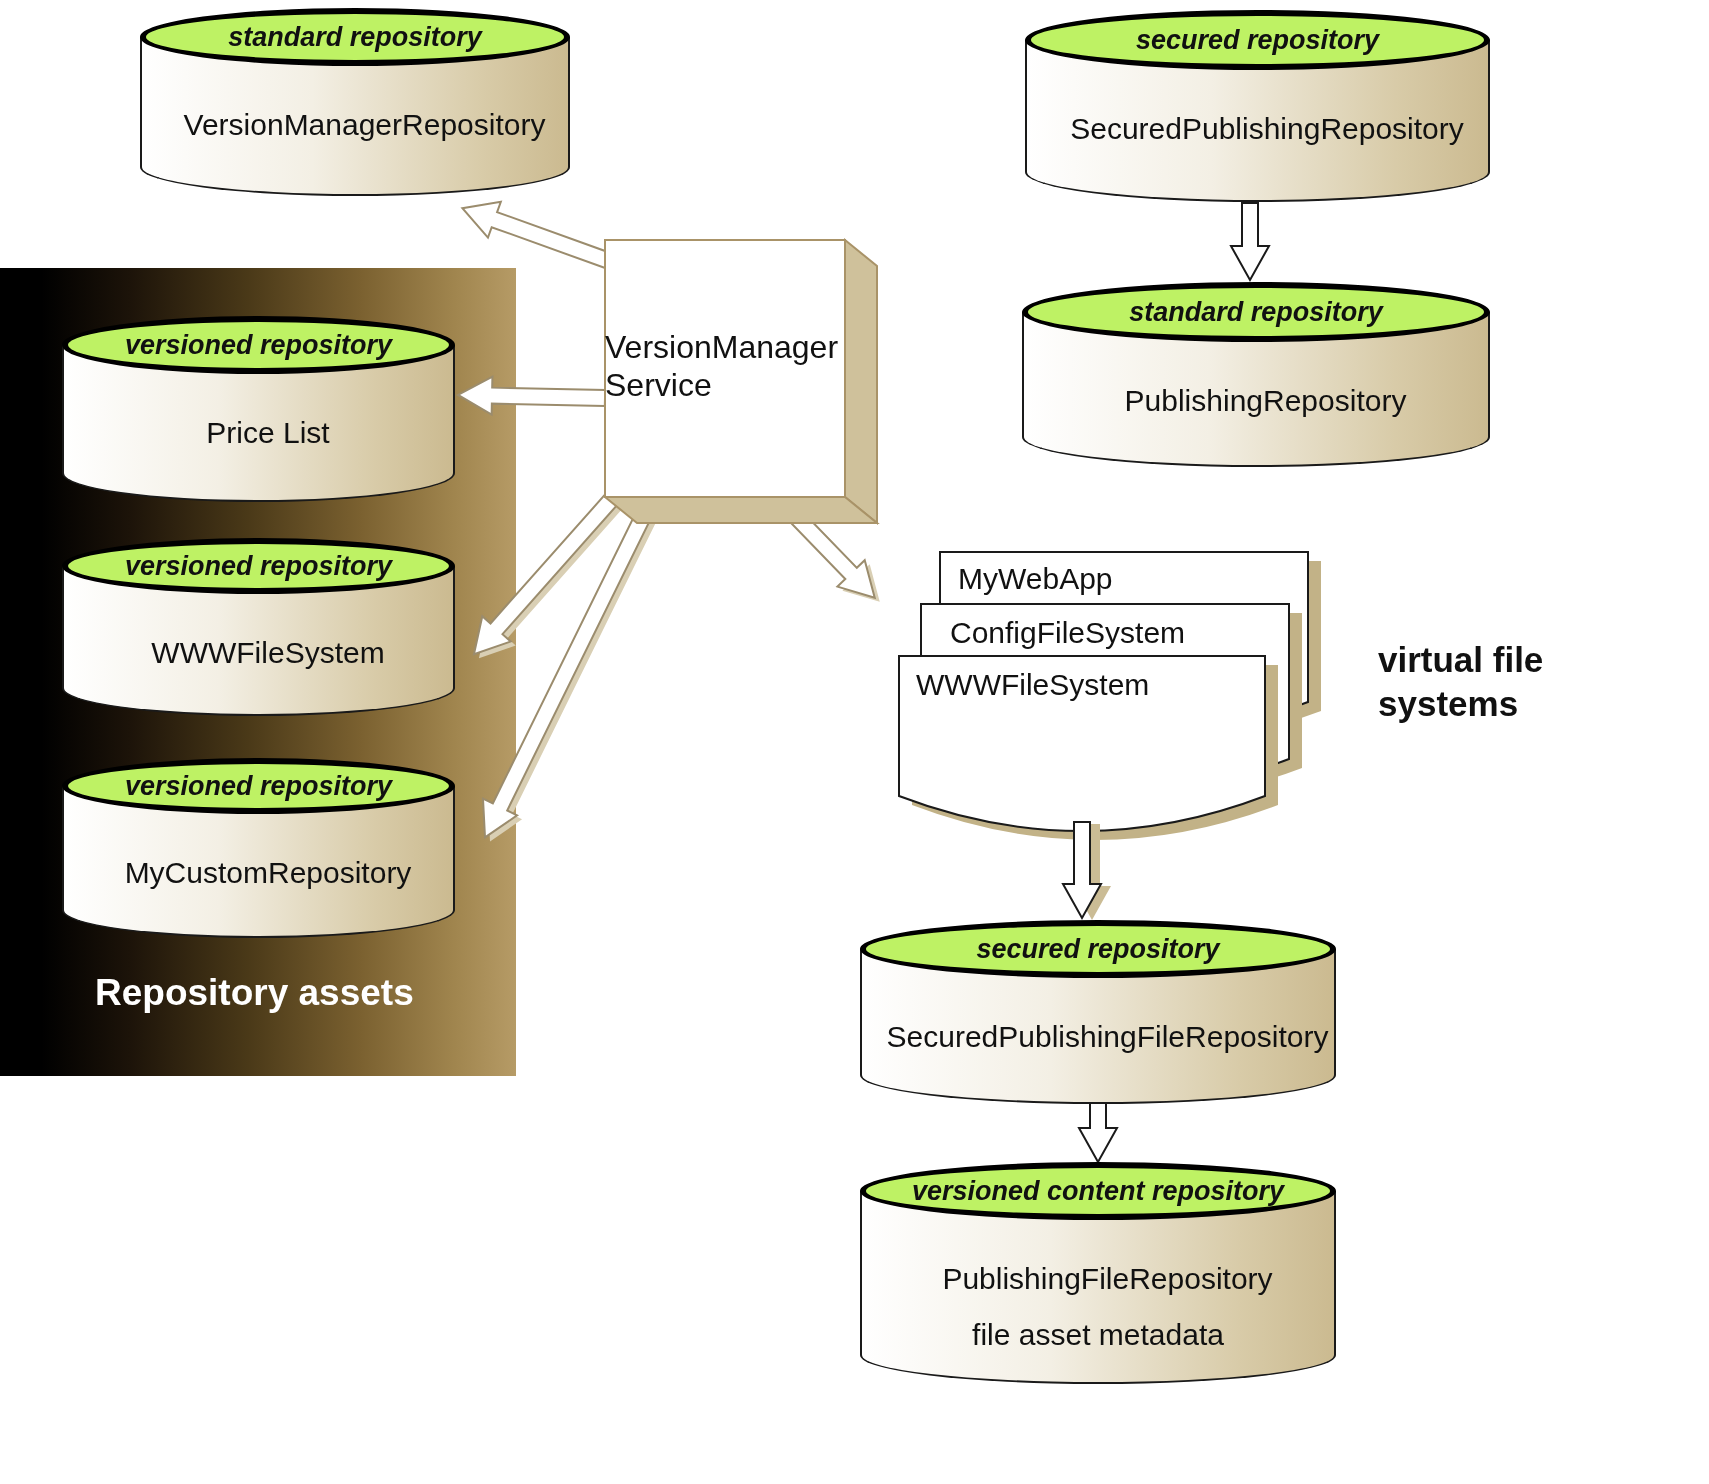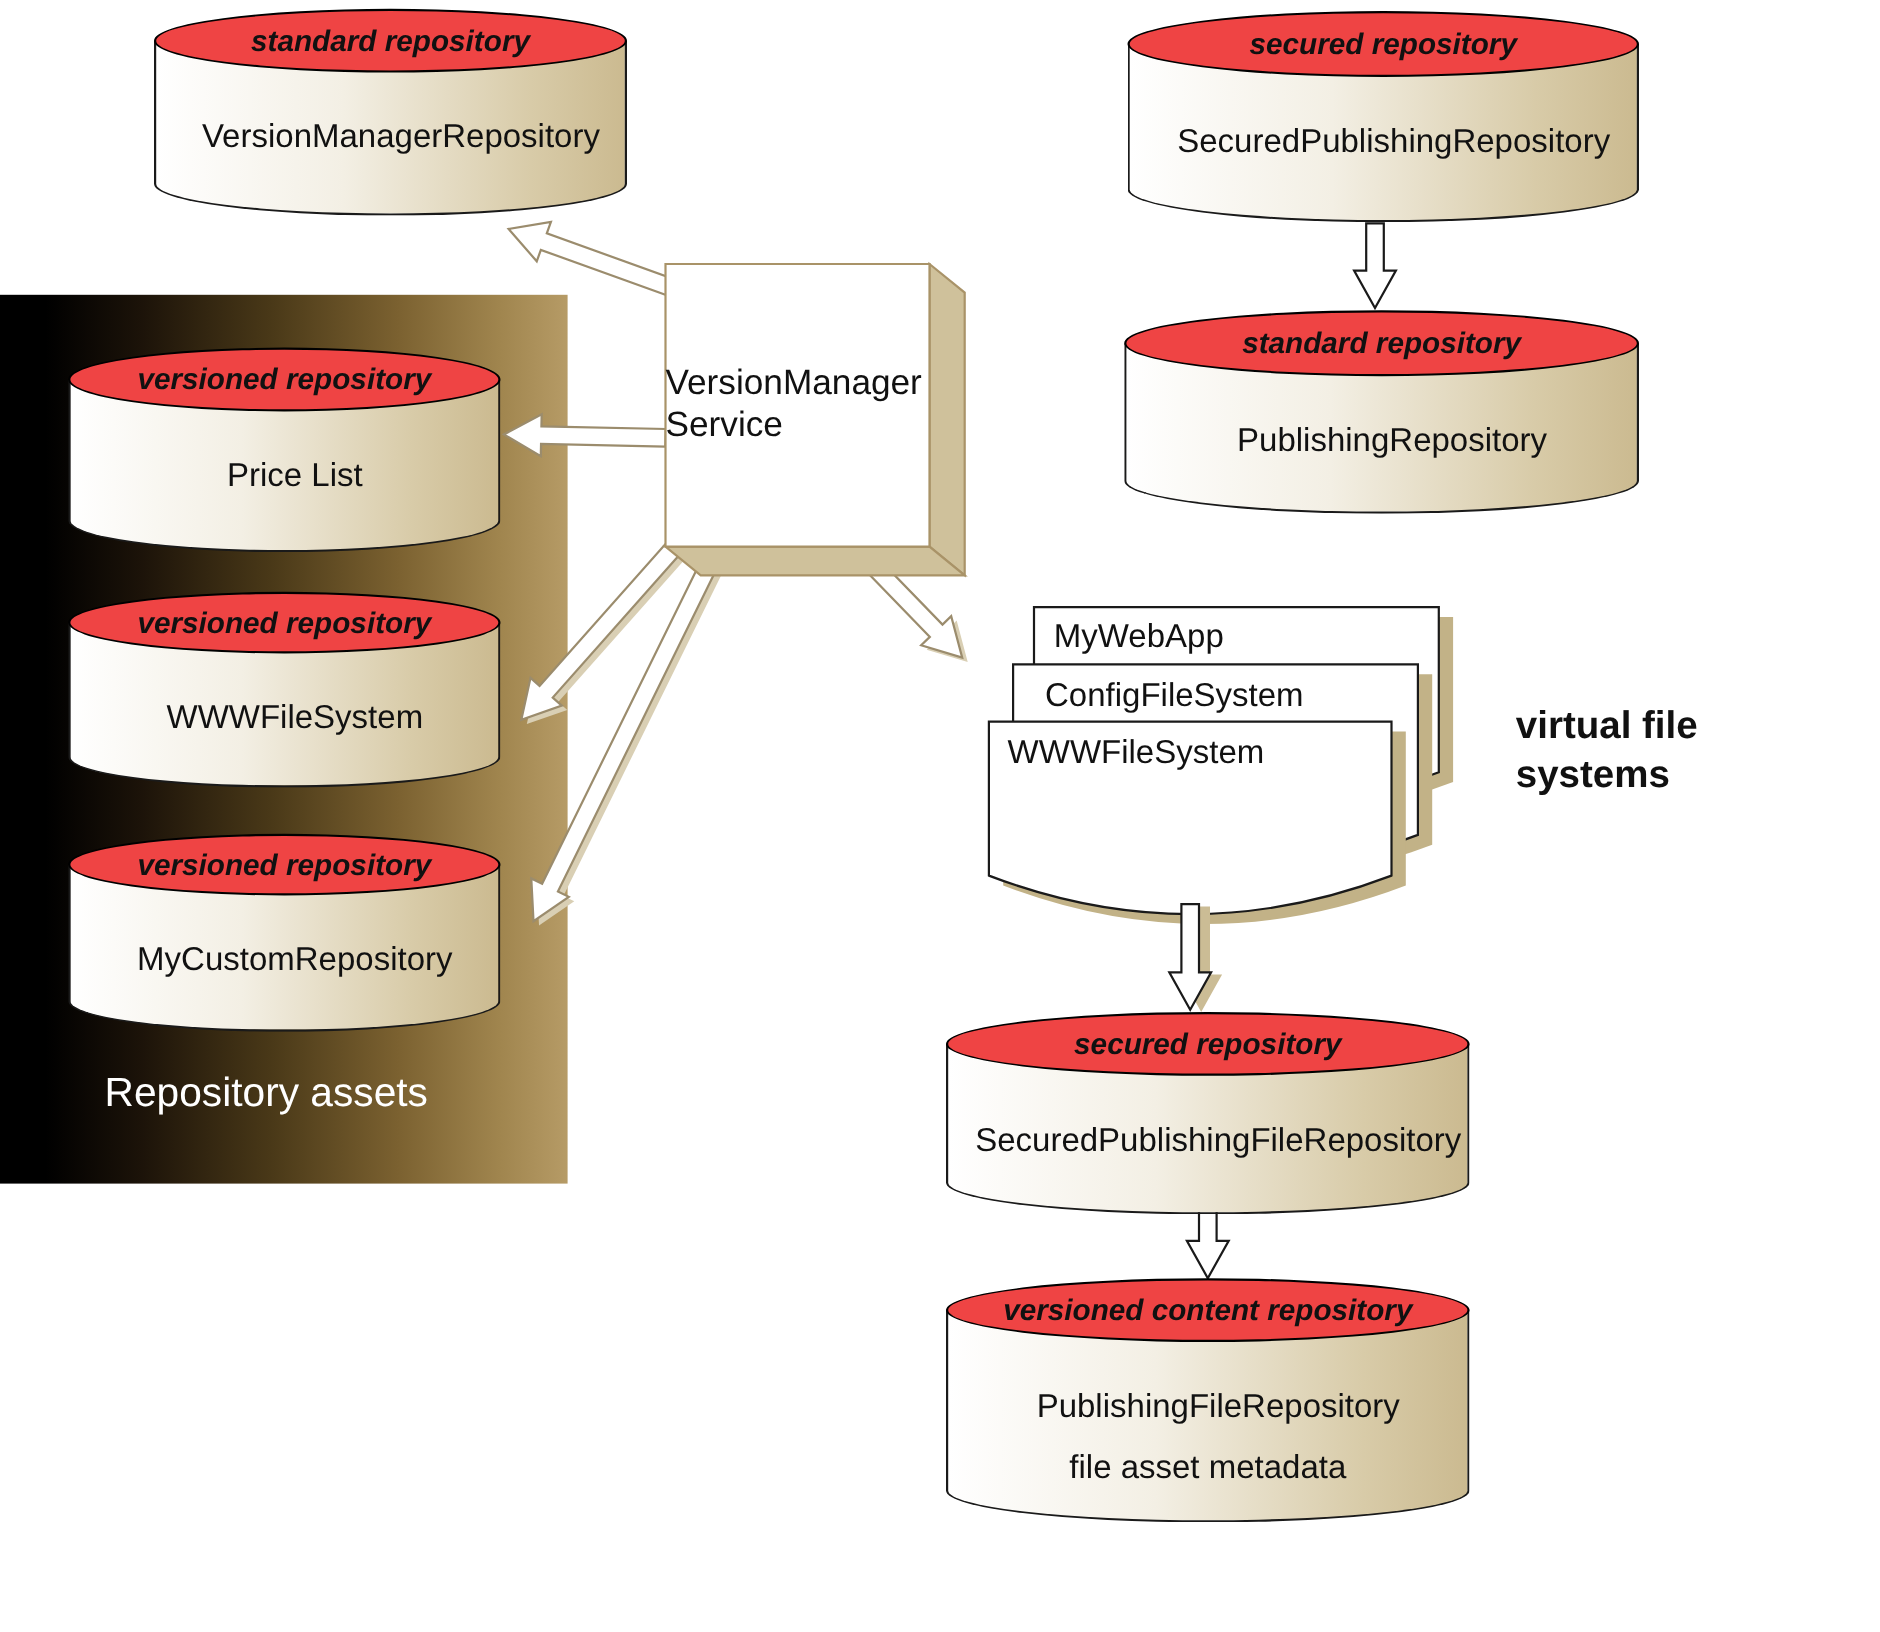--- a/index.html
+++ b/index.html
@@ -14,36 +14,36 @@
   .html-layer { position:absolute; left:0; top:0; width:1709px; height:1484px; z-index:2; pointer-events:none; }
 
   
   .cyl { position:absolute; }
   .cyl-body { position:absolute; left:0; width:100%; top:calc(var(--ry) / 2); bottom:0;
     background:linear-gradient(90deg,#ffffff 0%,#f3efe4 40%,#d8cba8 80%,#cbba90 100%);
     border:2px solid #1a1a1a; border-top:0;
     border-bottom-left-radius:50% calc(var(--ry) / 2);
     border-bottom-right-radius:50% calc(var(--ry) / 2); }
   .cyl-top { position:absolute; left:0; top:0; width:100%; height:var(--ry);
-    background:#ef4444; border:2px solid #000000; border-radius:50%;
+    background:#bef264; border:6px solid #000000; border-radius:50%;
     display:flex; align-items:center; justify-content:center; }
   .cyl-type { font-style:italic; font-weight:bold; font-size:27px; white-space:nowrap; }
   .cyl-name { position:absolute; left:0; width:100%; top:calc(var(--ry) + 42px);
     text-align:center; font-size:30px; white-space:nowrap;padding-left:19px; }
   .cyl-sub { position:absolute; left:0; width:100%; top:calc(var(--ry) + 98px);
     text-align:center; font-size:30px; white-space:nowrap; }
 
   
   .service-text { position:absolute; left:605px; top:328px; width:240px; text-align:left;
     font-size:32px; line-height:1.2; }
   .doc-label { position:absolute; font-size:30px; white-space:nowrap; }
   .vfs-label { position:absolute; left:1378px; top:638px; width:205px;
     font-size:35px; font-weight:bold; line-height:1.25; }
   .assets-label { position:absolute; left:95px; top:972px; color:#ffffff;
-    font-size:37px; font-weight:normal; white-space:nowrap; }
+    font-size:37px; font-weight:bold; white-space:nowrap; }
 </style>
 </head>
 <body>
 
 <div id="canvas">
 
   <div id="asset-panel"></div>
 
   <svg id="diagram-svg" viewBox="0 0 1709 1484">
 

